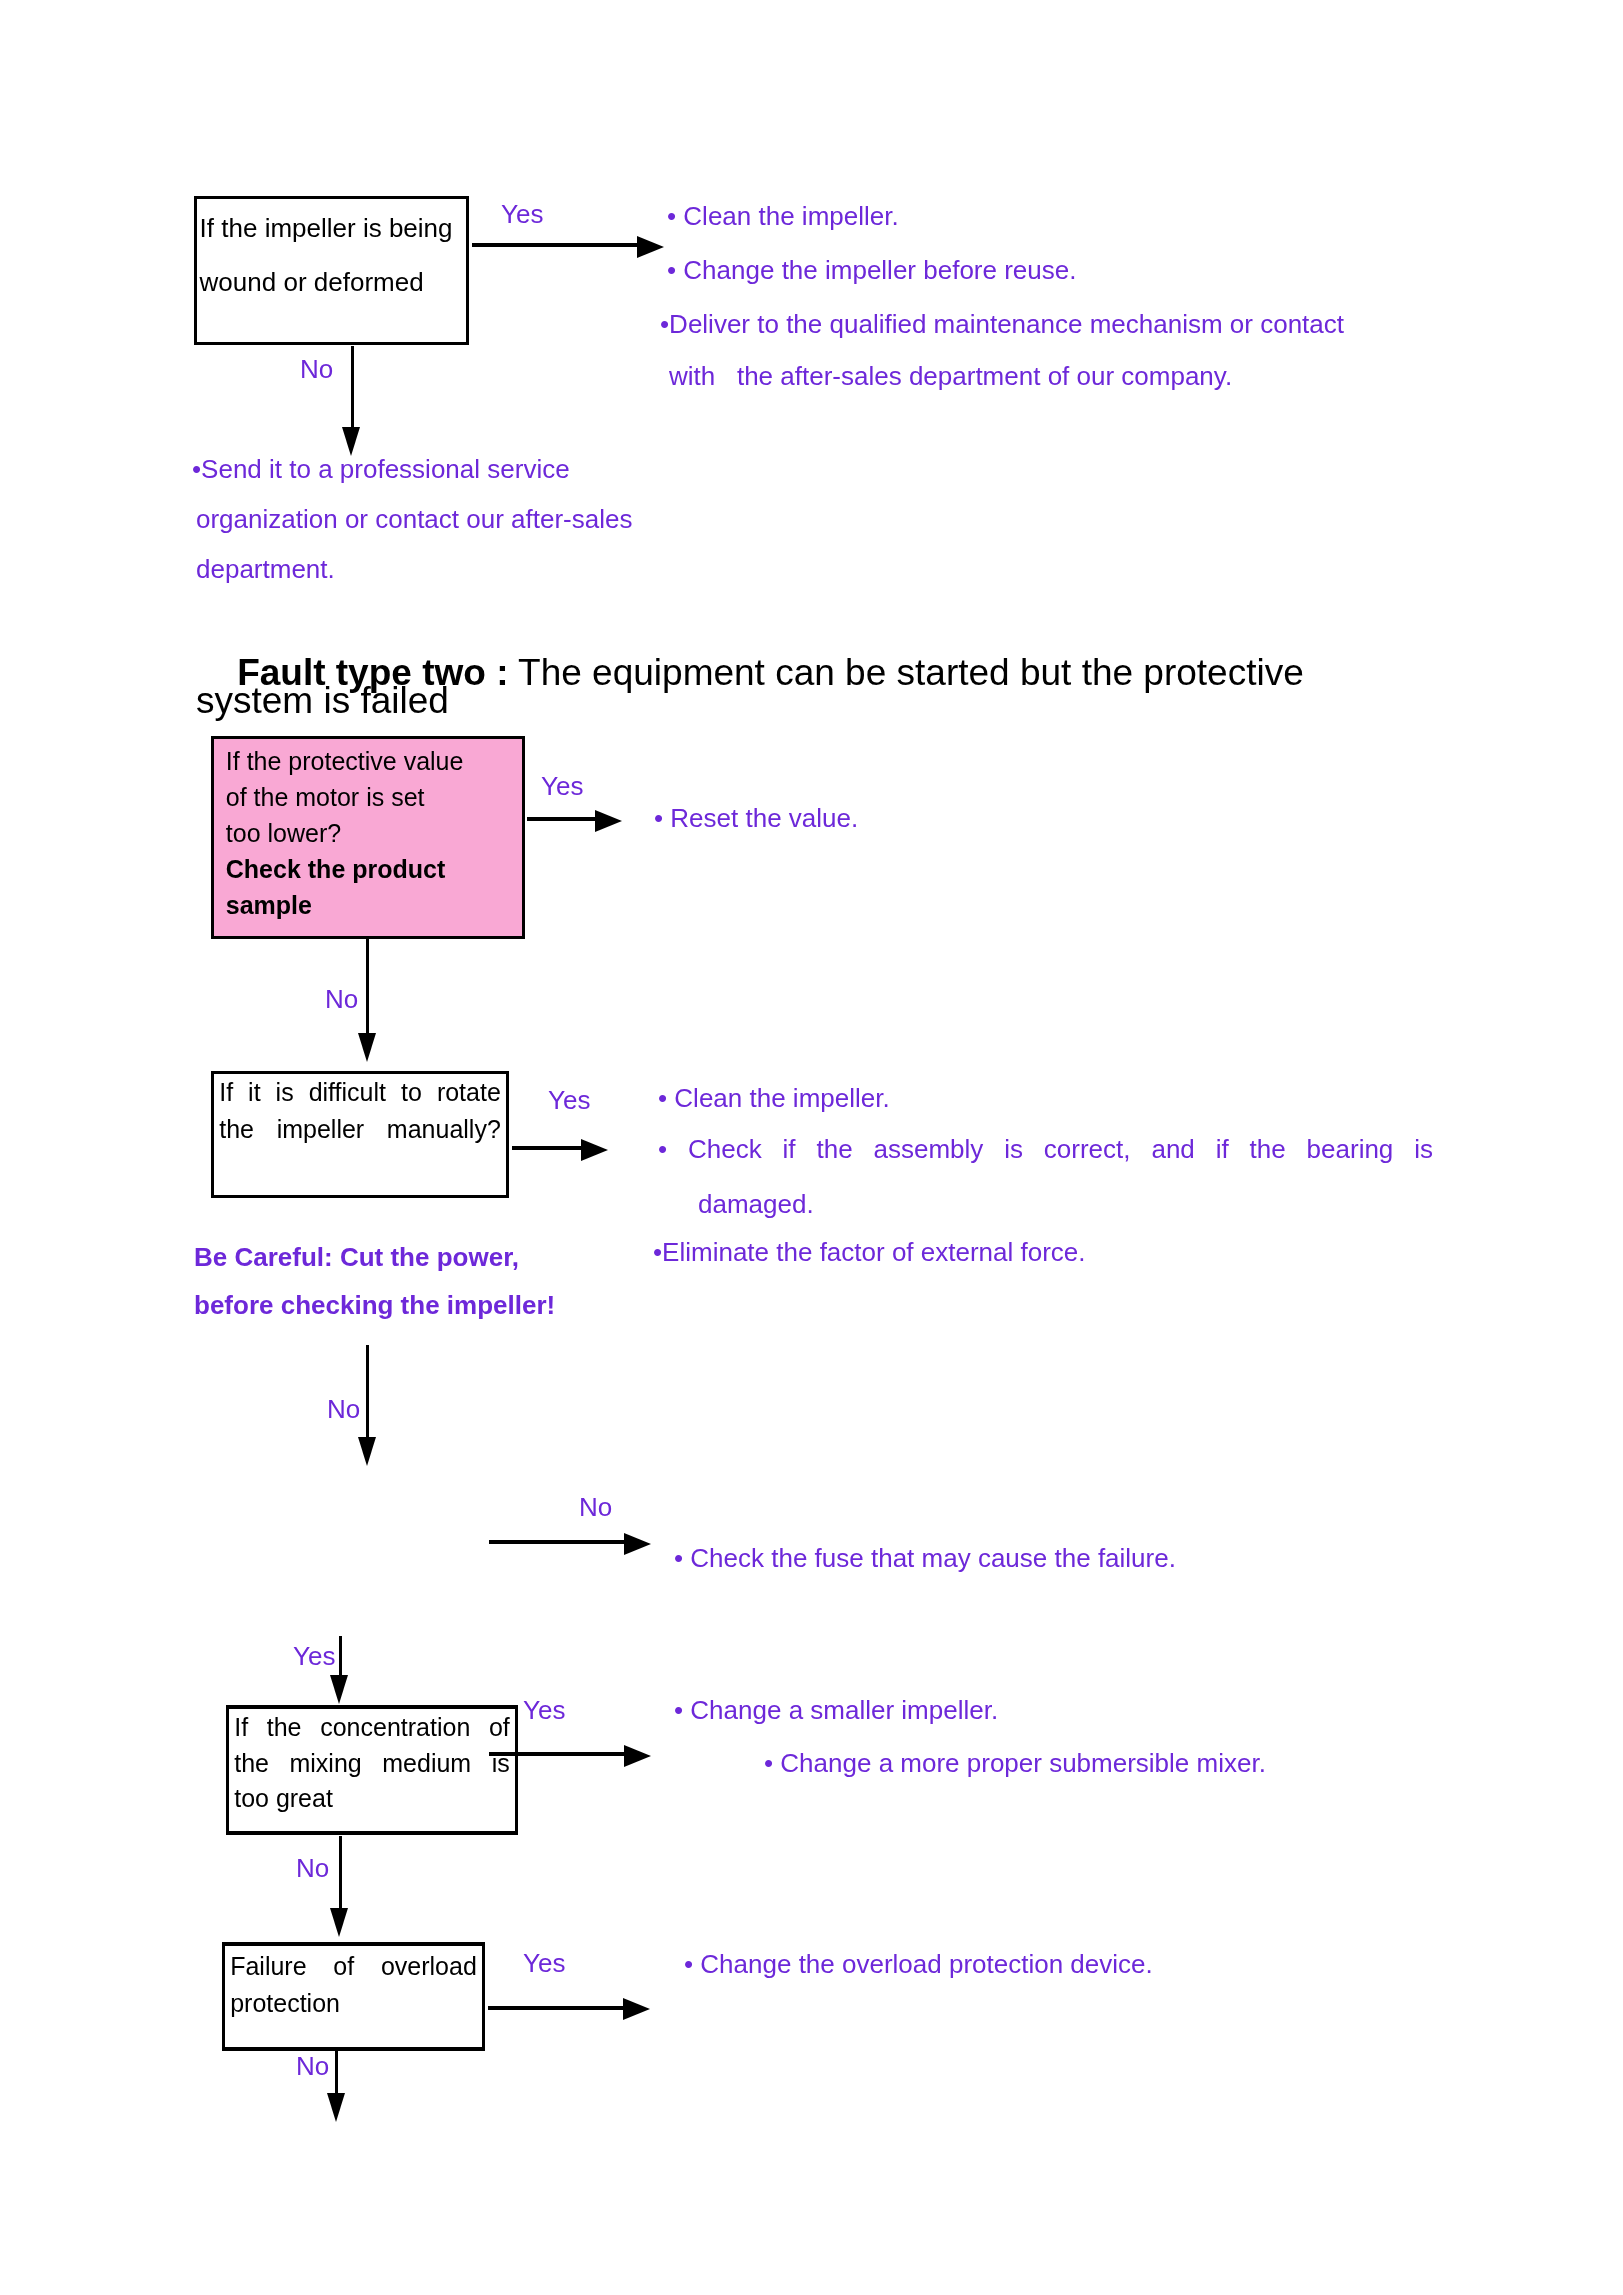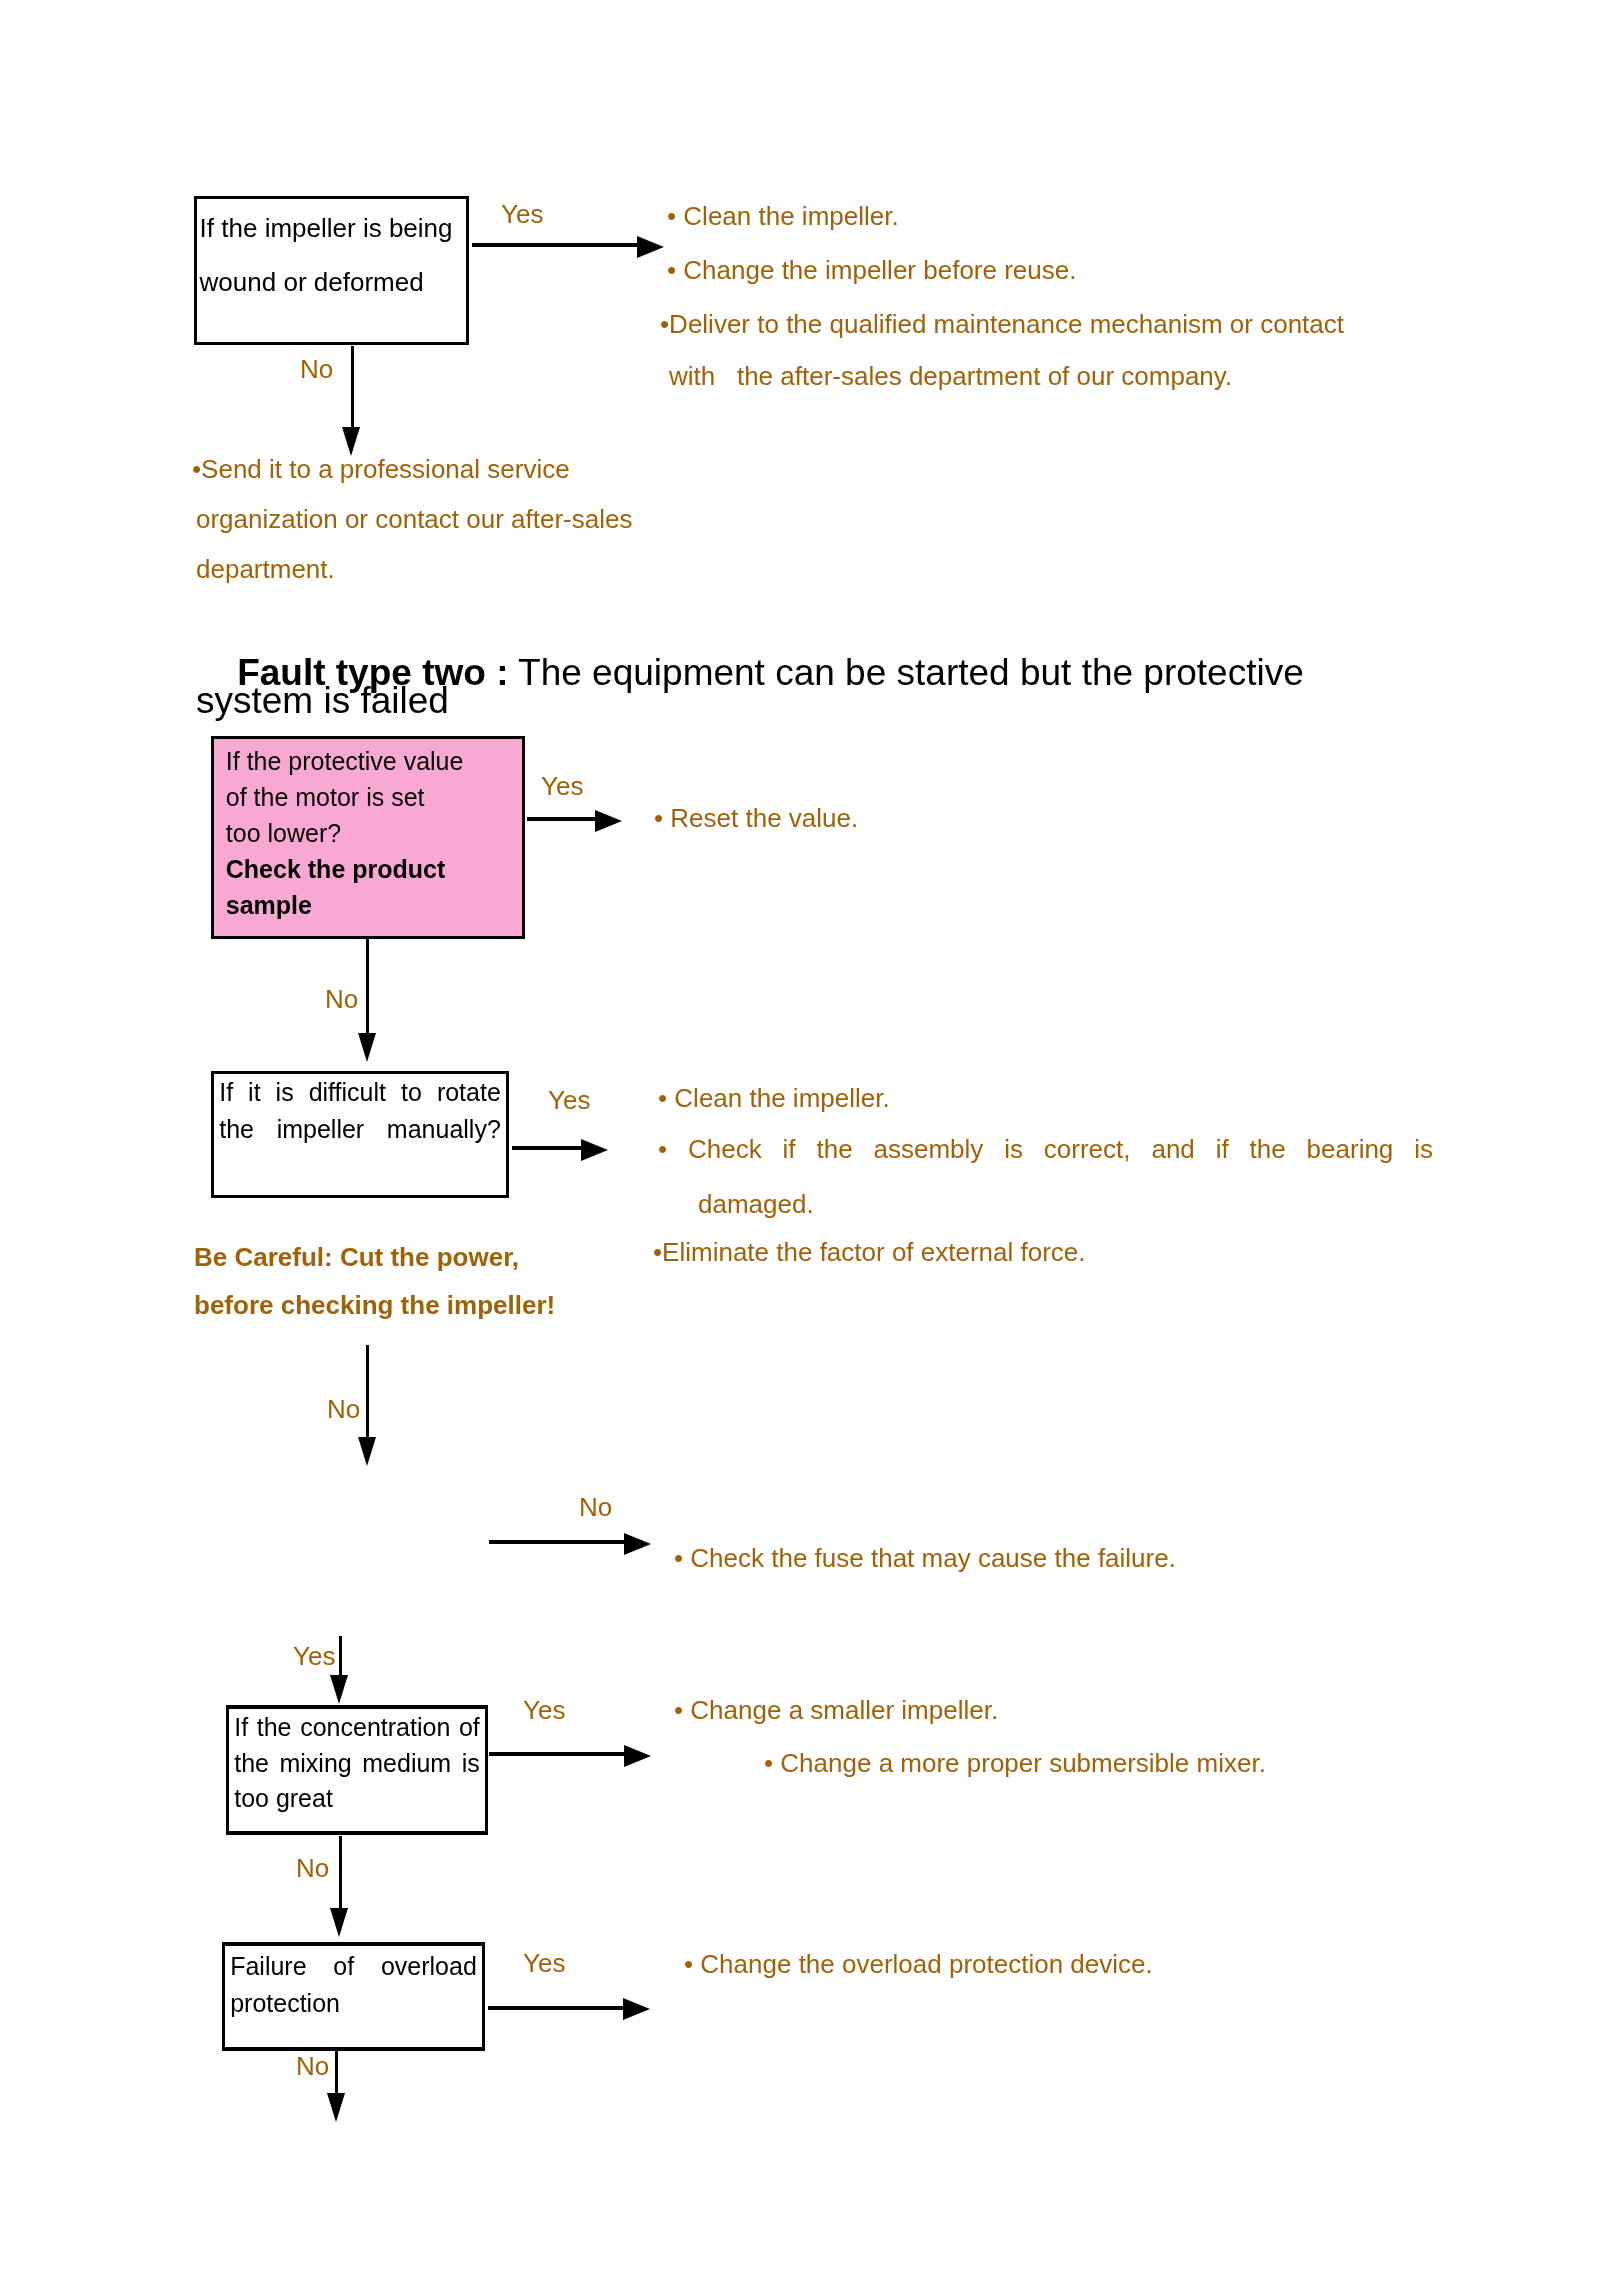--- a/index.html
+++ b/index.html
@@ -1,20 +1,20 @@
 <!DOCTYPE html>
 <html style="font-size:10.5px"><head>
 <meta charset="utf-8">
 <style>
   html,body{margin:0;padding:0;background:#ffffff;}
   #page{position:relative;width:1623px;height:2295px;background:#ffffff;
         font-family:"Liberation Sans","DejaVu Sans",sans-serif;color:#000;overflow:hidden;}
 
   
-  .t{position:absolute;white-space:pre;font-size:26px;line-height:1.15;color:#a16207;}
+  .t{position:absolute;white-space:pre;font-size:26px;line-height:1.15;color:#6d28d9;}
   .b{font-weight:bold;}
 
   
   .h1{position:absolute;white-space:pre;font-size:37px;line-height:1.1;color:#000;}
 
   
   .box{position:absolute;border:3.3px solid #000;box-sizing:border-box;background:#fff;}
   .box .bl{font-size:25px;line-height:35px;padding:0 5.2px;white-space:pre;}
   .jl{white-space:normal !important;text-align:justify;text-align-last:justify;}
 
@@ -112,21 +112,21 @@
   <div class="t" style="left:579px;top:1493px;">No</div>
   <div class="hl" style="left:489px;top:1540px;width:137px;"></div>
   <div class="ah-r" style="left:624px;top:1533px;"></div>
 
   <div class="t" style="left:674px;top:1544px;">• Check the fuse that may cause the failure.</div>
 
   <div class="t" style="left:293px;top:1642px;">Yes</div>
   <div class="vl" style="left:339px;top:1636px;height:41px;"></div>
   <div class="ah-d" style="left:330px;top:1675px;"></div>
 
-  <div id="box5" class="box" style="left:226px;top:1705px;width:262px;height:130px;">
+  <div id="box5" class="box" style="left:226px;top:1705px;width:292px;height:130px;">
     <div class="bl jl">If the concentration of</div>
     <div class="bl jl">the mixing medium is</div>
     <div class="bl">too great</div>
   </div>
 
   <div class="t" style="left:523px;top:1696px;">Yes</div>
   <div class="hl" style="left:489px;top:1752px;width:137px;"></div>
   <div class="ah-r" style="left:624px;top:1745px;"></div>
 
   <div class="t" style="left:674px;top:1696px;">• Change a smaller impeller.</div>

